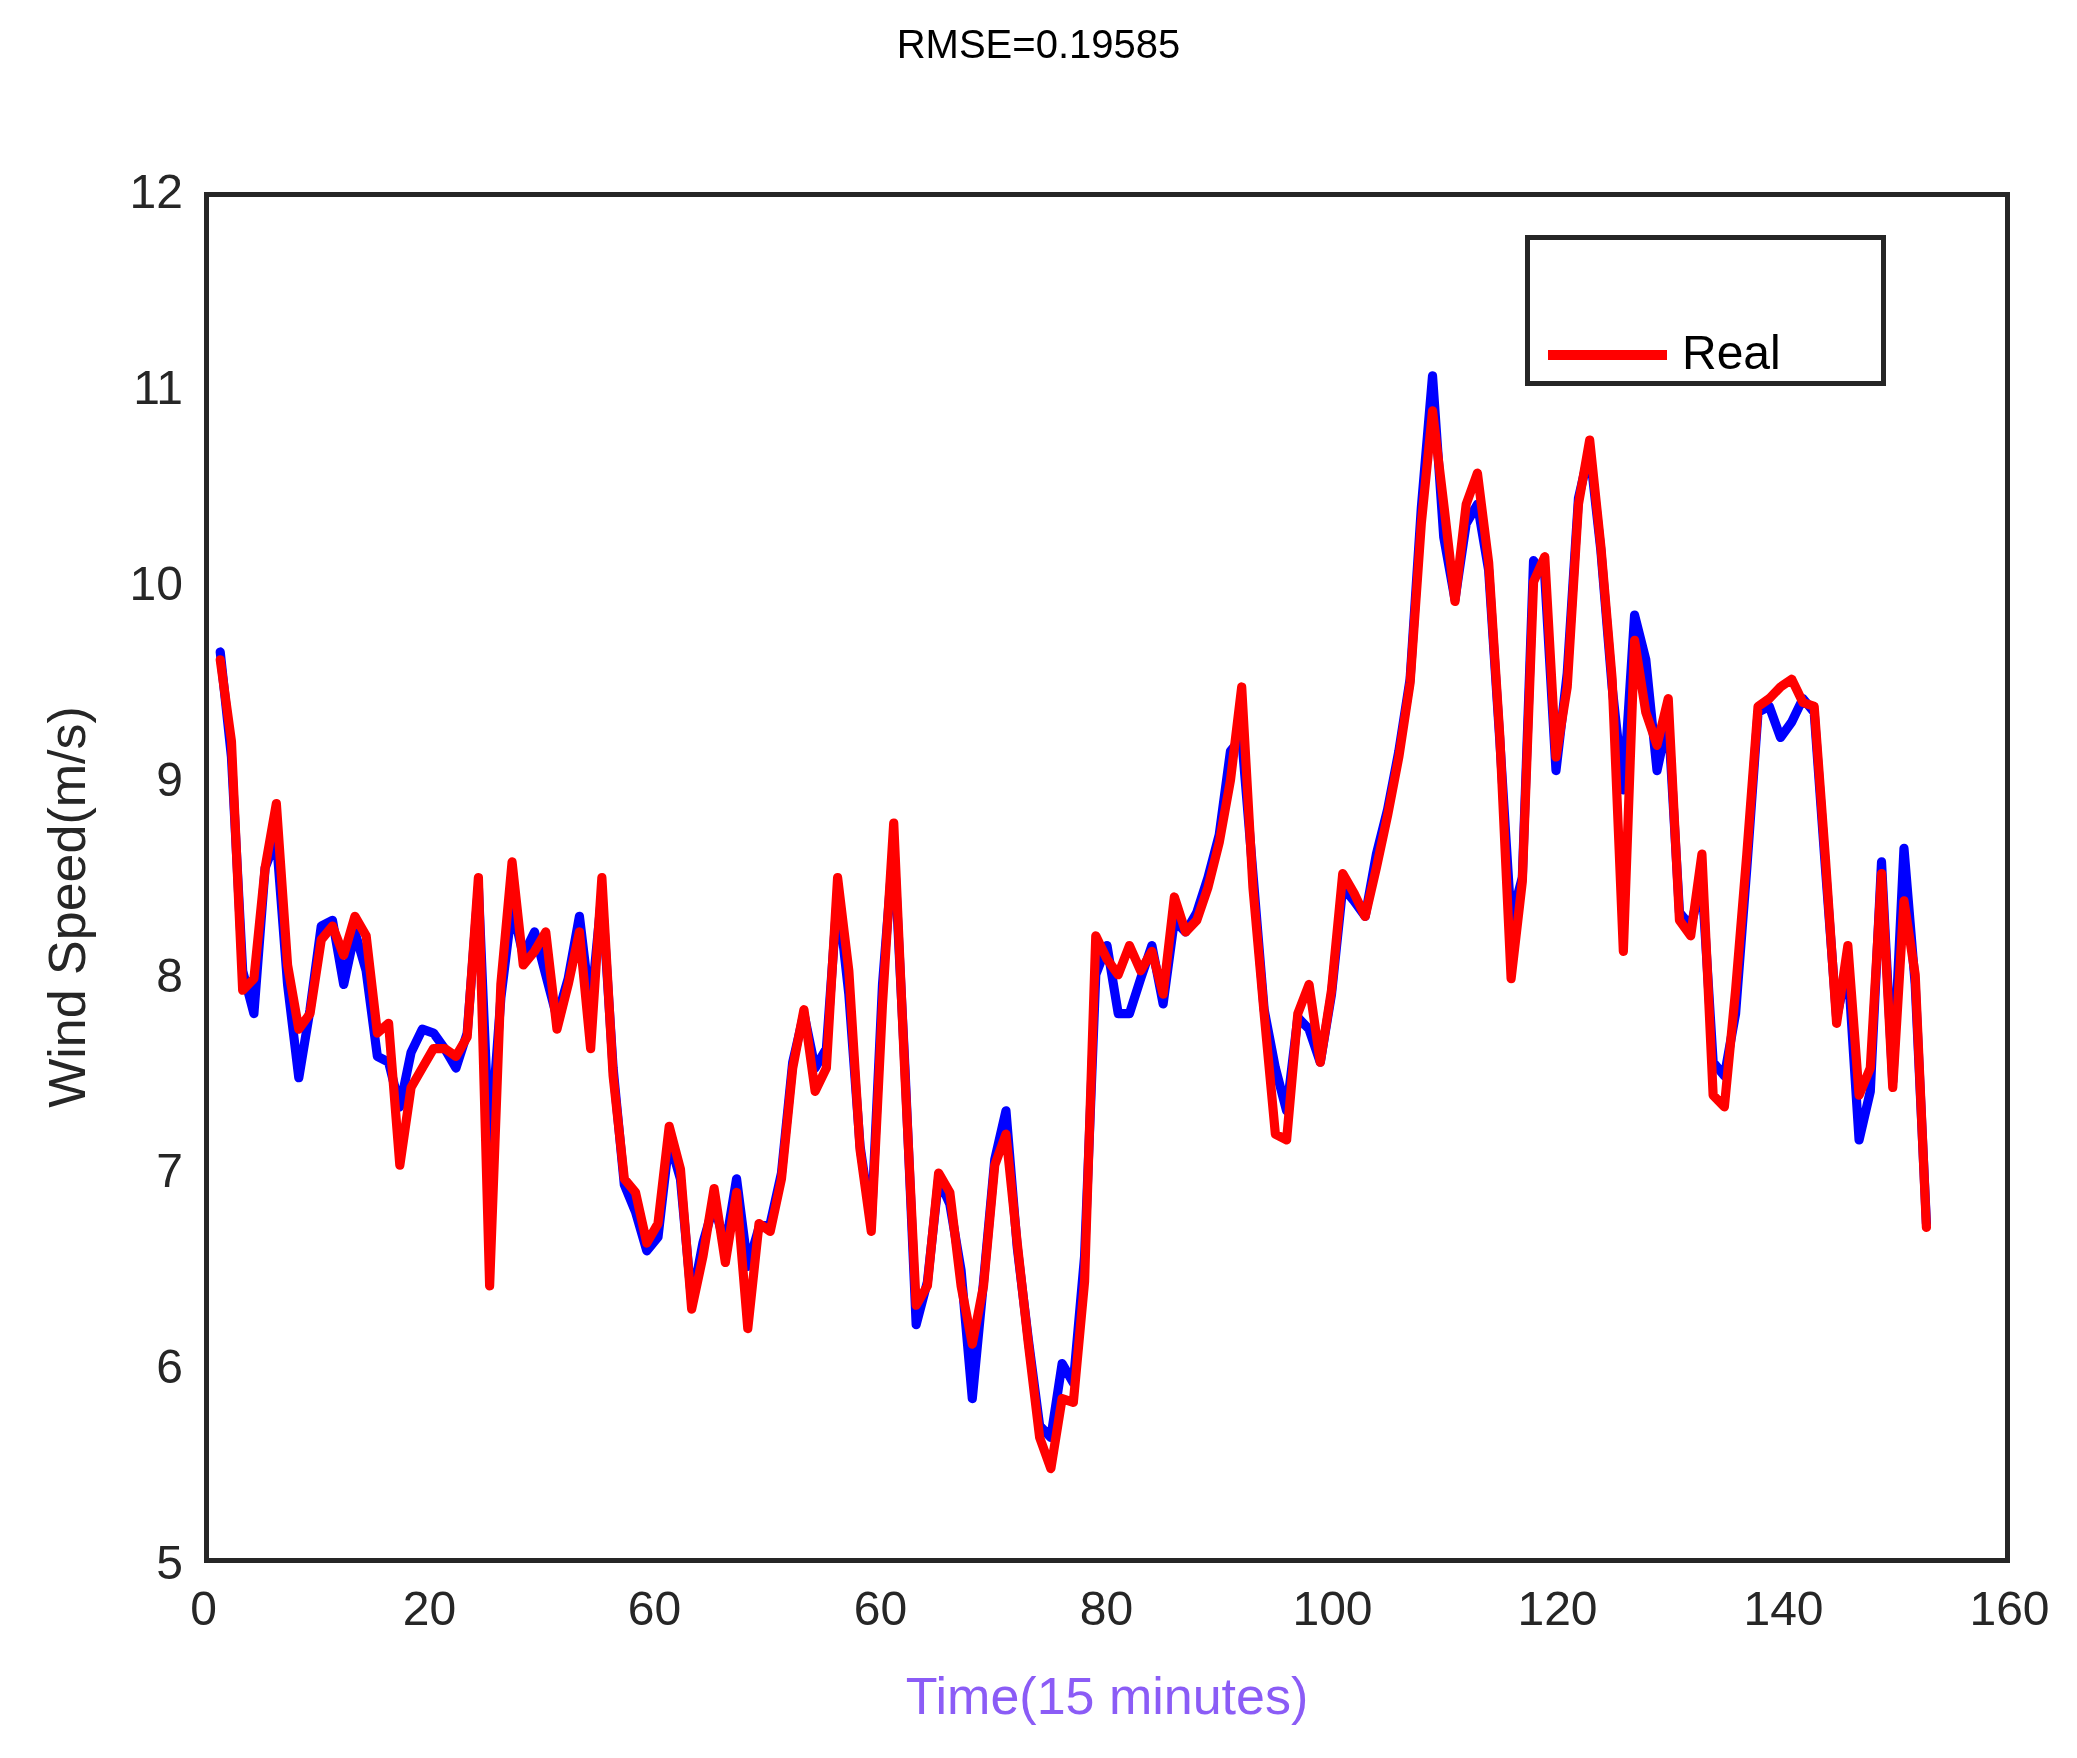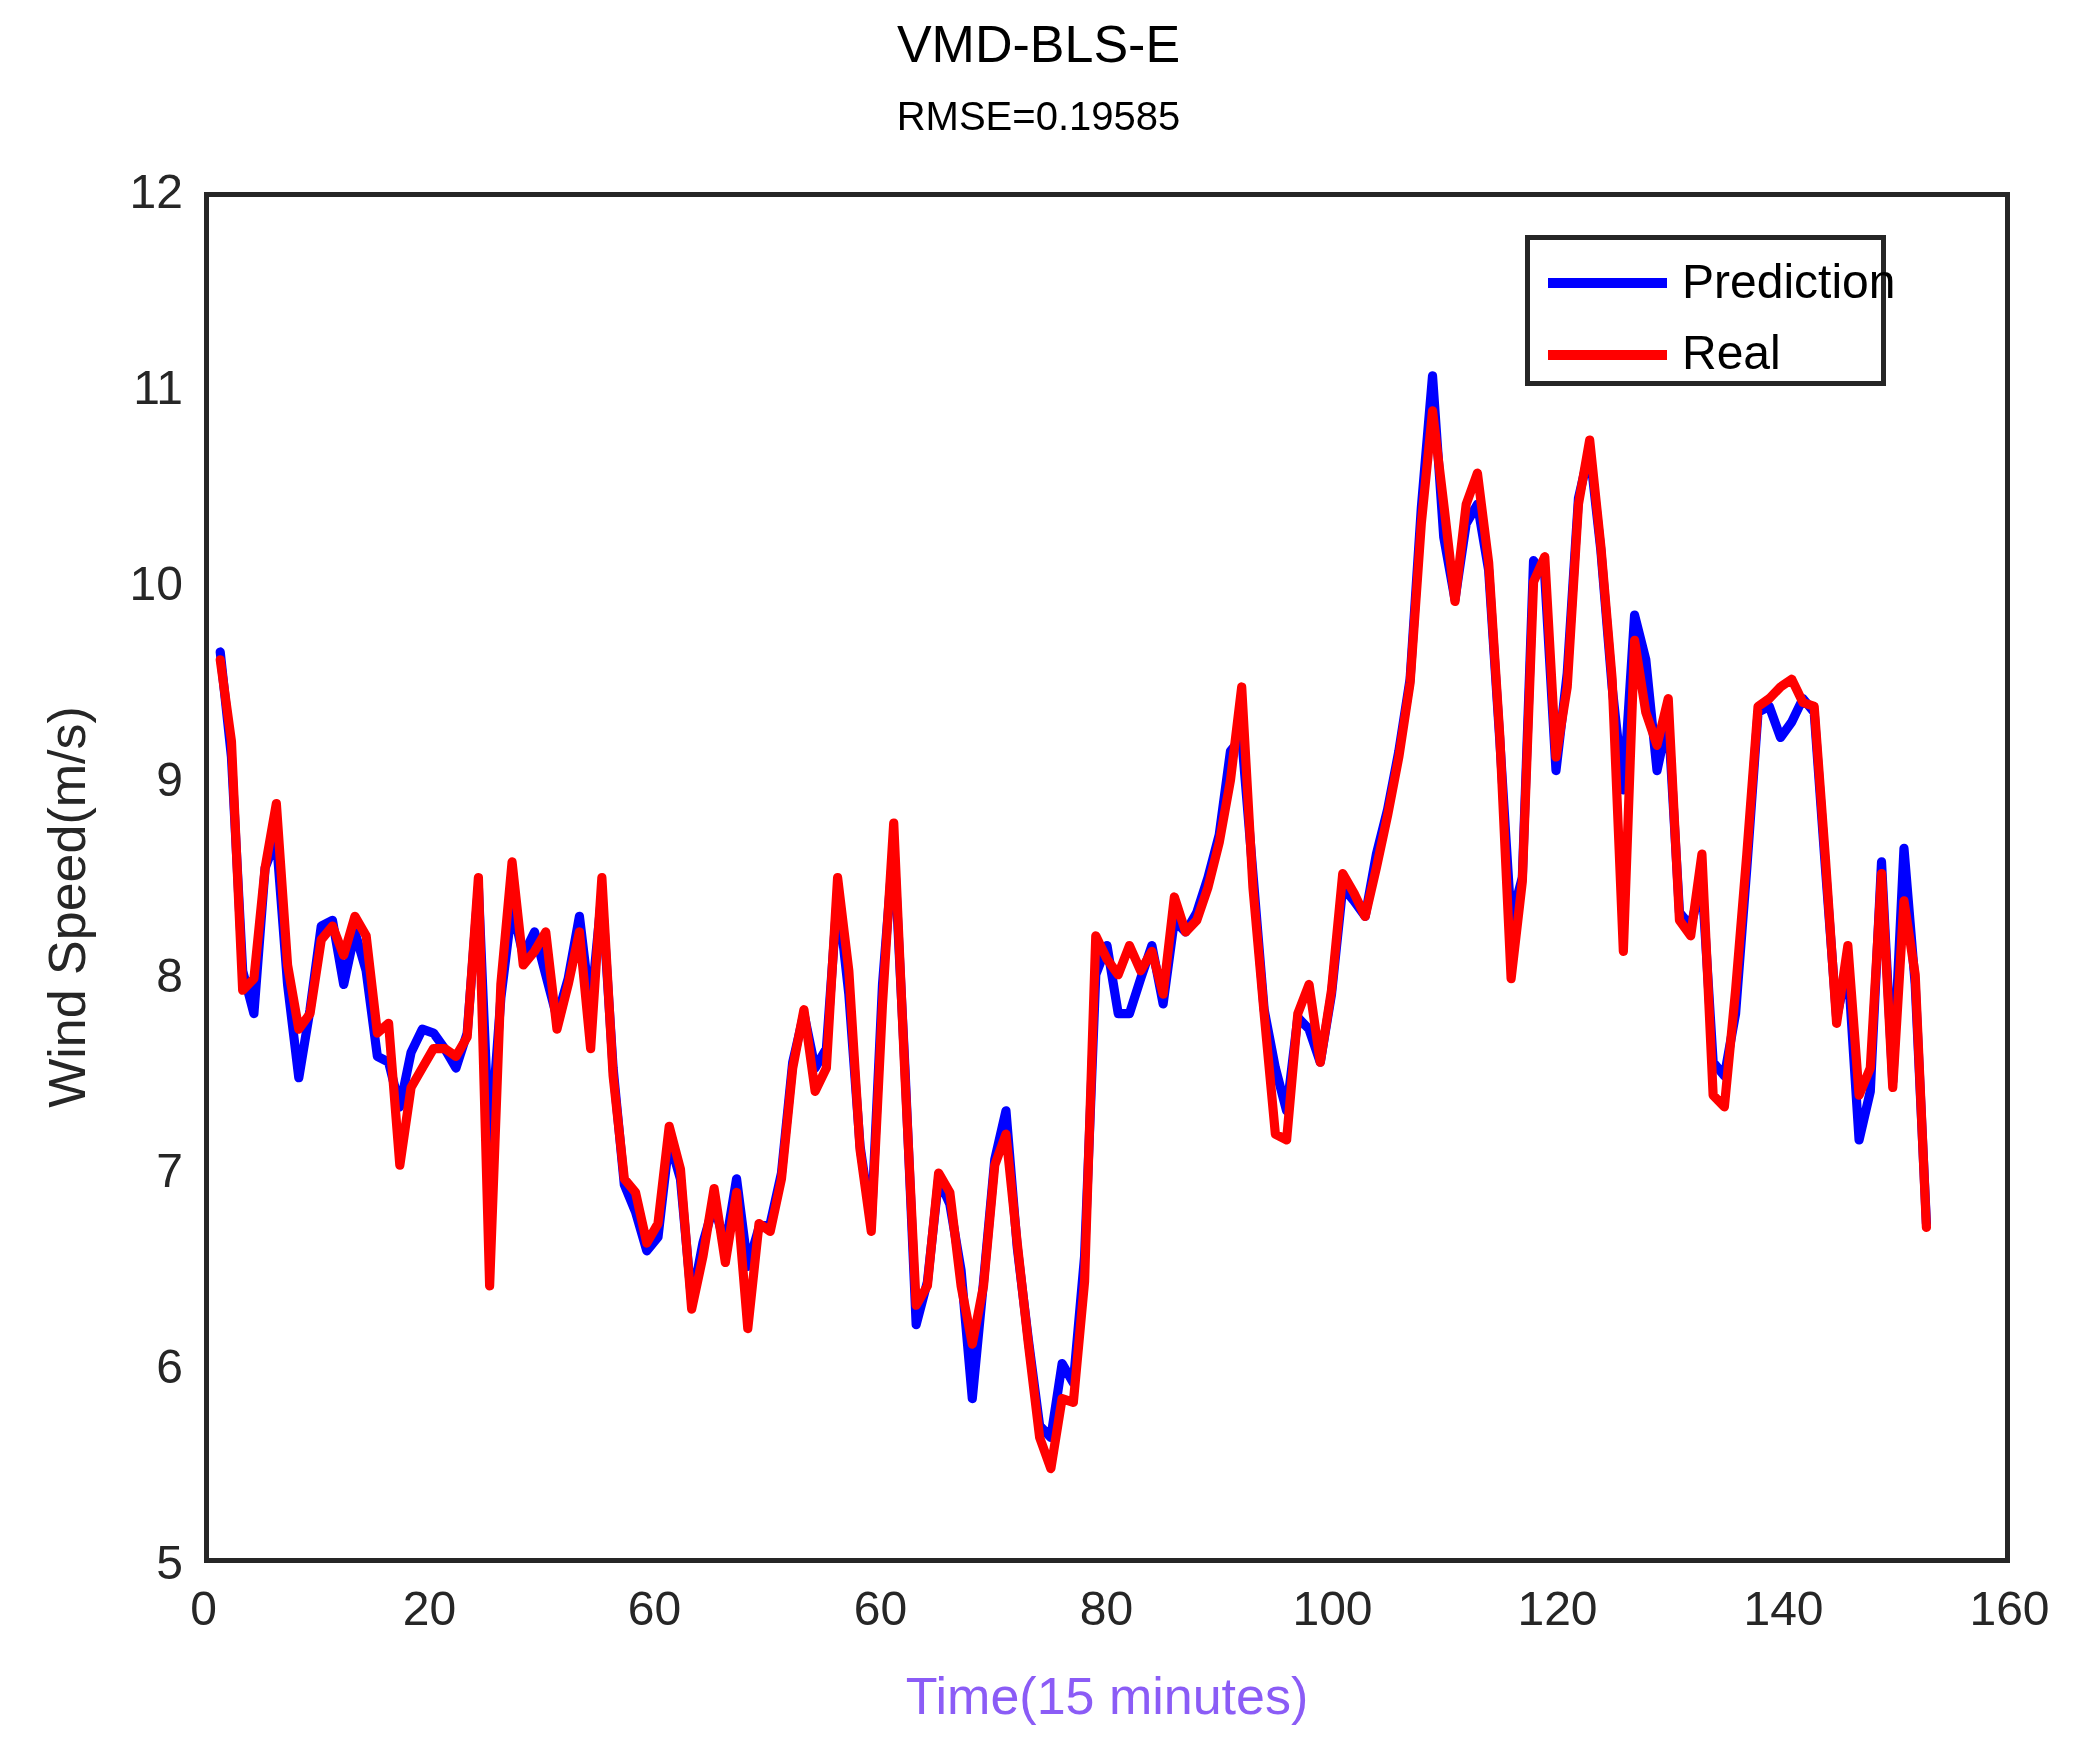--- a/index.html
+++ b/index.html
@@ -41,21 +41,20 @@
   .legend-row.r2{top:90px;padding-left:48px;}
   .legend-swatch{position:absolute;left:18.4px;top:20px;width:119px;height:10px;}
   .legend-text{position:absolute;left:152px;top:-6.7px;font-size:48px;line-height:60px;color:#000;}
 </style>
 </head>
 <body>
 
 <div id="figure">
 
   <div id="title-block">
-    <div id="title-line1">VMD-BLS-E</div>
     <div id="title-line2">RMSE=0.19585</div>
   </div>
 
   <div class="ytick" style="top:168px;">12</div>
   <div class="ytick" style="top:364px;">11</div>
   <div class="ytick" style="top:560px;">10</div>
   <div class="ytick" style="top:756px;">9</div>
   <div class="ytick" style="top:952px;">8</div>
   <div class="ytick" style="top:1147px;">7</div>
   <div class="ytick" style="top:1343px;">6</div>
@@ -108,24 +107,20 @@
   <div id="plot-box">
     <div id="plot-clip">
       <svg id="series-svg" viewBox="0 0 2149 1628" preserveAspectRatio="none">
         <polyline id="line-prediction" fill="none" stroke="#0000ff" stroke-width="11" stroke-linejoin="round" stroke-linecap="round" points="13.43,544.22 26.86,669.81 40.29,925.63 53.73,976.80 67.16,802.37 80.59,767.49 94.02,941.91 107.45,1053.55 120.88,972.15 134.31,872.14 147.74,865.17 161.17,941.91 174.61,879.12 188.04,925.63 201.47,1027.97 214.90,1034.94 228.33,1088.43 241.76,1023.31 255.19,995.41 268.63,1000.06 282.06,1018.66 295.49,1041.92 308.92,1000.06 322.35,825.63 335.78,1139.60 349.21,958.19 362.64,848.89 376.07,907.03 389.51,879.12 402.94,930.29 416.37,981.45 429.80,934.94 443.23,860.51 456.66,972.15 470.09,832.61 483.53,1041.92 496.96,1181.46 510.39,1214.02 523.82,1260.54 537.25,1244.26 550.68,1127.97 564.11,1174.49 577.54,1321.01 590.98,1251.23 604.41,1204.72 617.84,1255.89 631.27,1174.49 644.70,1279.14 658.13,1232.63 671.56,1227.98 684.99,1167.51 698.43,1034.94 711.86,976.80 725.29,1041.92 738.72,1018.66 752.15,832.61 765.58,953.54 779.01,1134.95 792.44,1227.98 805.88,941.91 819.31,772.14 832.74,1041.92 846.17,1348.91 859.60,1297.75 873.03,1174.49 886.46,1204.72 899.89,1283.79 913.32,1437.29 926.76,1297.75 940.19,1151.23 953.62,1093.09 967.05,1255.89 980.48,1367.52 993.91,1469.85 1007.34,1483.81 1020.77,1395.43 1034.21,1418.69 1047.64,1267.51 1061.07,930.29 1074.50,895.40 1087.93,976.80 1101.36,976.80 1114.79,934.94 1128.23,895.40 1141.66,965.17 1155.09,865.17 1168.52,879.12 1181.95,855.86 1195.38,814.00 1208.81,762.83 1222.24,662.83 1235.67,646.55 1249.11,809.35 1262.54,972.15 1275.97,1041.92 1289.40,1093.09 1302.83,981.45 1316.26,995.41 1329.69,1034.94 1343.13,953.54 1356.56,825.63 1369.99,841.91 1383.42,860.51 1396.85,786.09 1410.28,732.60 1423.71,662.83 1437.14,576.78 1450.58,372.11 1464.01,213.97 1477.44,407.00 1490.87,481.42 1504.30,390.72 1517.73,367.46 1531.16,446.54 1544.59,651.20 1558.02,865.17 1571.46,814.00 1584.89,434.91 1598.32,453.51 1611.75,686.09 1625.18,569.80 1638.61,360.49 1652.04,302.34 1665.48,423.28 1678.91,586.08 1692.34,709.34 1705.77,500.03 1719.20,553.52 1732.63,686.09 1746.06,623.29 1759.49,855.86 1772.92,872.14 1786.36,818.65 1799.79,1034.94 1813.22,1051.22 1826.65,976.80 1840.08,802.37 1853.51,616.31 1866.94,609.34 1880.38,646.55 1893.81,627.94 1907.24,600.03 1920.67,616.31 1934.10,802.37 1947.53,981.45 1960.96,918.66 1974.39,1127.97 1987.83,1069.83 2001.26,795.39 2014.69,1058.20 2028.12,779.11 2041.55,941.91 2054.98,1227.98"></polyline>
         <polyline id="line-real" fill="none" stroke="#ff0000" stroke-width="11" stroke-linejoin="round" stroke-linecap="round" points="13.43,553.52 26.86,651.20 40.29,948.89 53.73,934.94 67.16,802.37 80.59,725.62 94.02,918.66 107.45,995.41 120.88,976.80 134.31,888.42 147.74,872.14 161.17,907.03 174.61,860.51 188.04,883.77 201.47,1000.06 214.90,988.43 228.33,1158.21 241.76,1065.18 255.19,1041.92 268.63,1018.66 282.06,1018.66 295.49,1027.97 308.92,1004.71 322.35,814.00 335.78,1302.40 349.21,941.91 362.64,795.39 376.07,918.66 389.51,902.38 402.94,879.12 416.37,995.41 429.80,941.91 443.23,879.12 456.66,1018.66 470.09,814.00 483.53,1051.22 496.96,1174.49 510.39,1190.77 523.82,1251.23 537.25,1227.98 550.68,1111.69 564.11,1162.86 577.54,1330.31 590.98,1267.51 604.41,1186.11 617.84,1274.49 631.27,1190.77 644.70,1353.57 658.13,1227.98 671.56,1237.28 684.99,1174.49 698.43,1041.92 711.86,972.15 725.29,1069.83 738.72,1041.92 752.15,814.00 765.58,925.63 779.01,1139.60 792.44,1237.28 805.88,965.17 819.31,748.88 832.74,1051.22 846.17,1325.66 859.60,1302.40 873.03,1167.51 886.46,1190.77 899.89,1302.40 913.32,1372.17 926.76,1302.40 940.19,1158.21 953.62,1120.99 967.05,1251.23 980.48,1372.17 993.91,1483.81 1007.34,1521.02 1020.77,1437.29 1034.21,1441.94 1047.64,1297.75 1061.07,883.77 1074.50,911.68 1087.93,930.29 1101.36,895.40 1114.79,925.63 1128.23,902.38 1141.66,953.54 1155.09,837.26 1168.52,879.12 1181.95,865.17 1195.38,825.63 1208.81,772.14 1222.24,697.71 1235.67,586.08 1249.11,825.63 1262.54,976.80 1275.97,1120.99 1289.40,1127.97 1302.83,976.80 1316.26,941.91 1329.69,1034.94 1343.13,948.89 1356.56,809.35 1369.99,832.61 1383.42,860.51 1396.85,802.37 1410.28,739.58 1423.71,669.81 1437.14,581.43 1450.58,390.72 1464.01,255.83 1477.44,367.46 1490.87,483.75 1504.30,367.46 1517.73,330.25 1531.16,437.23 1544.59,646.55 1558.02,934.94 1571.46,818.65 1584.89,460.49 1598.32,430.26 1611.75,669.81 1625.18,586.08 1638.61,367.46 1652.04,290.71 1665.48,418.63 1678.91,576.78 1692.34,902.38 1705.77,530.26 1719.20,616.31 1732.63,655.85 1746.06,600.03 1759.49,865.17 1772.92,883.77 1786.36,786.09 1799.79,1074.48 1813.22,1088.43 1826.65,948.89 1840.08,786.09 1853.51,609.34 1866.94,600.03 1880.38,586.08 1893.81,576.78 1907.24,604.69 1920.67,609.34 1934.10,790.74 1947.53,988.43 1960.96,895.40 1974.39,1074.48 1987.83,1041.92 2001.26,809.35 2014.69,1065.18 2028.12,841.91 2041.55,930.29 2054.98,1232.63"></polyline>
       </svg>
     </div>
   </div>
 
   <div id="legend">
-    <div class="legend-row r1">
-      <div class="legend-swatch" style="background:#0000ff;"></div>
-      <div class="legend-text">Prediction</div>
-    </div>
     <div class="legend-row r2">
       <div class="legend-swatch" style="background:#ff0000;"></div>
       <div class="legend-text">Real</div>
     </div>
   </div>
 
 </div>
 
 
 </body></html>

